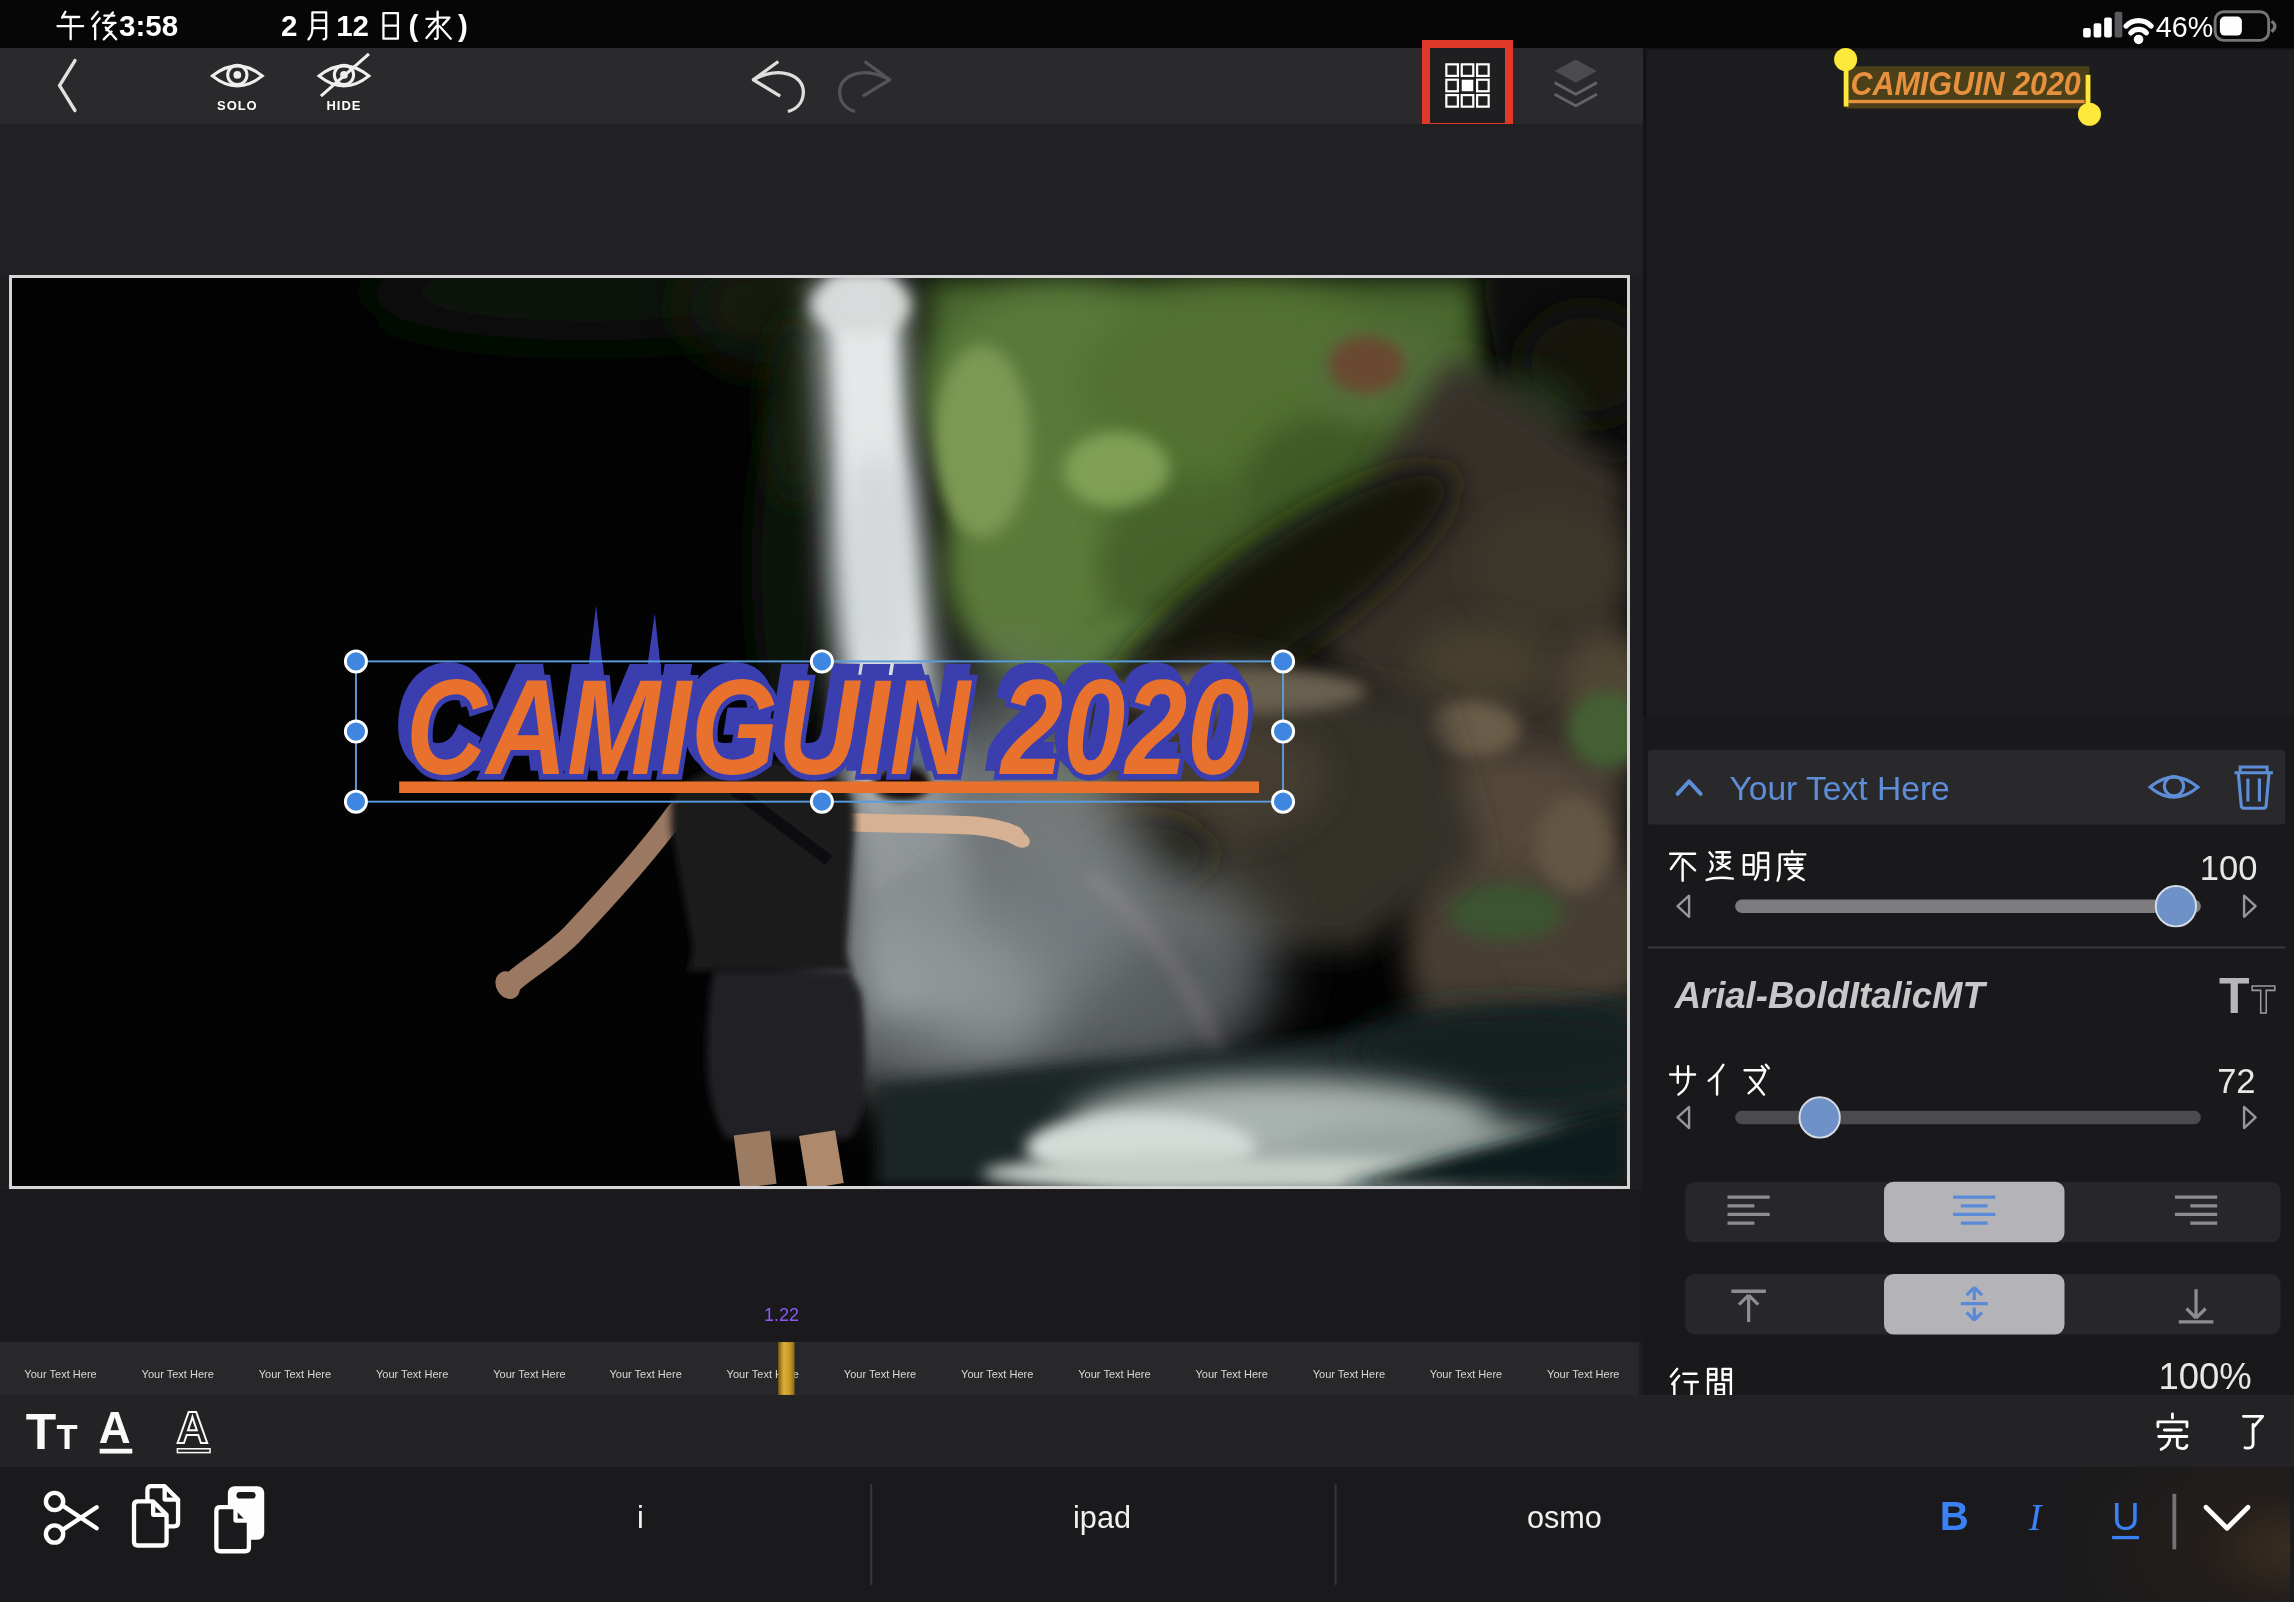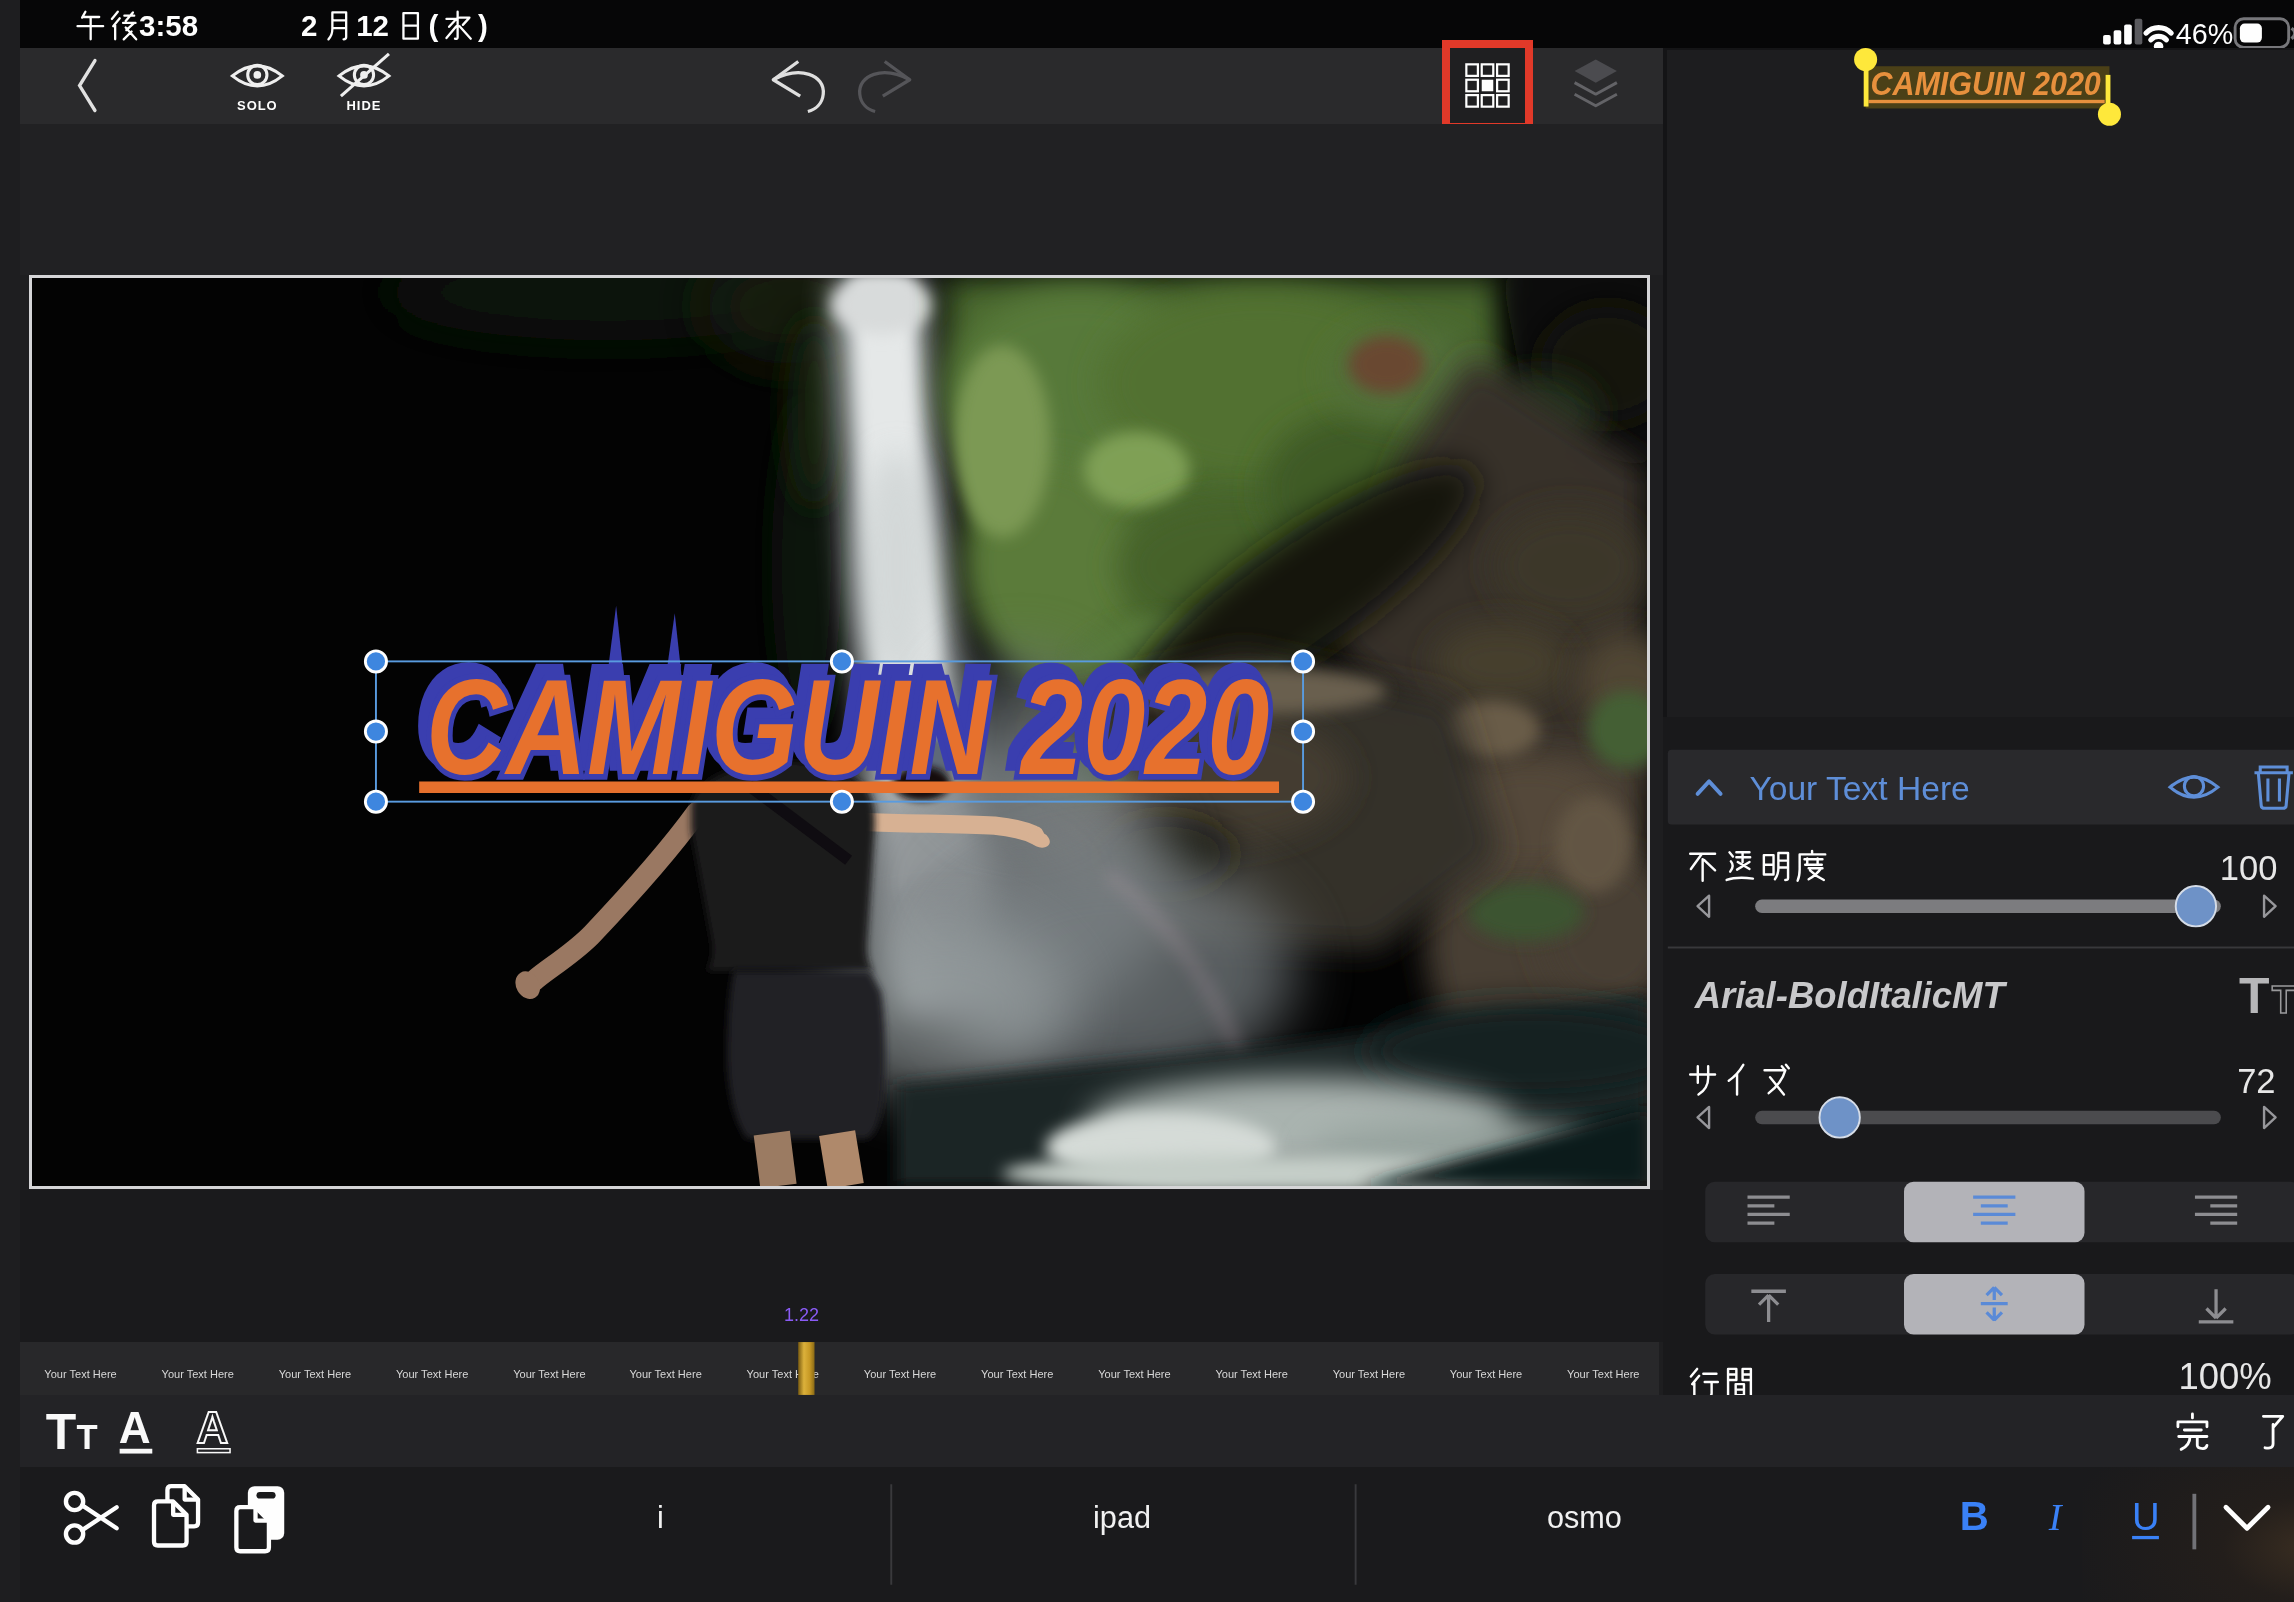--- a/index.html
+++ b/index.html
@@ -1,18 +1,18 @@
 <!DOCTYPE html>
 <html><head>
 <meta charset="utf-8">
 <style>
   html,body{margin:0;padding:0;background:#1e1e20;width:2294px;height:1602px;overflow:hidden;
     font-family:"Liberation Sans",sans-serif;}
   .abs{position:absolute;}
-  #stage{position:relative;width:1866px;height:1602px;background:#1f1f21;opacity:0.9999;margin-left:20px;}
+  #stage{position:relative;width:1866px;height:1602px;background:#1f1f21;opacity:0.9999;}
   svg{display:block;}
   .kj{stroke:#fff;stroke-width:7;fill:none;stroke-linecap:round;stroke-linejoin:round;}
 </style>
 </head>
 <body>
 <div id="stage">
 
   <div class="abs" style="left:0;top:0;width:2294px;height:48px;background:#070708;"></div>
   <div class="abs" id="statusleft" style="left:50px;top:4.8px;">
     <svg width="538" height="40" viewBox="0 0 560 42">
@@ -35,21 +35,21 @@
           </g>
         <g transform="translate(338,5) scale(0.345)">
             <path d="M28 10 H72 V88 H28 Z M28 48 H72"></path>
           </g>
         <g transform="translate(388,5) scale(0.345)">
             <path d="M48 6 V84 Q48 90 40 88 M14 28 H44 M44 28 L22 52 M44 50 L14 86 M54 24 H84 M84 24 L64 46 M54 50 L88 88"></path>
           </g>
       </g>
     </svg>
   </div>
-  <div class="abs" id="statusright" style="left:2075px;top:12px;">
+  <div class="abs" id="statusright" style="left:2075px;top:5px;">
     <svg width="219" height="44" viewBox="0 0 228 46">
       <g fill="#fff">
         <rect x="8" y="24" width="8" height="10" rx="2"></rect>
         <rect x="19" y="19" width="8" height="15" rx="2"></rect>
         <rect x="30" y="13" width="8" height="21" rx="2"></rect>
         <rect x="41" y="7" width="8" height="27" rx="2" fill="#5b5b5f"></rect>
       </g>
       <g stroke="#fff" stroke-width="5.5" fill="none" stroke-linecap="round">
         <path d="M53 22 A18 18 0 0 1 79 22"></path>
         <path d="M58 29 A11 11 0 0 1 74 29"></path>

